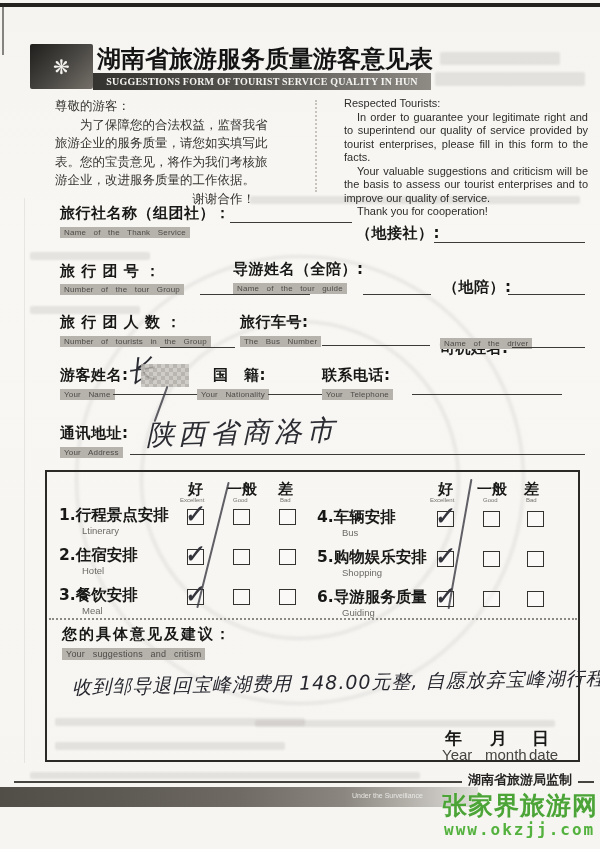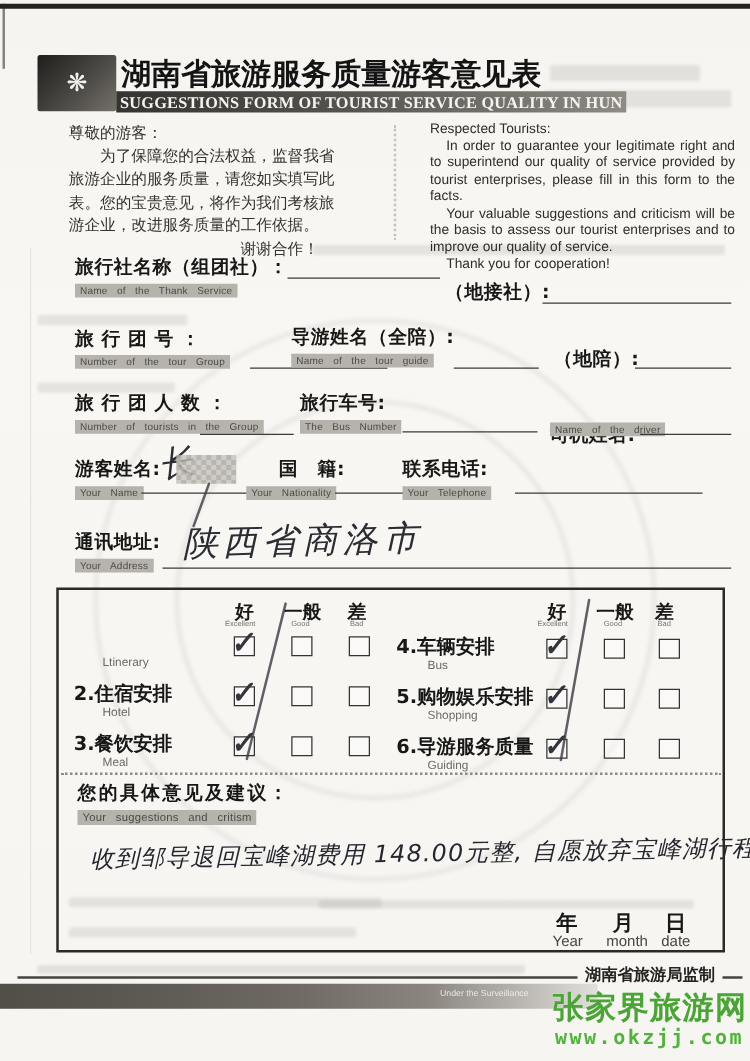--- a/index.html
+++ b/index.html
@@ -17,23 +17,23 @@
   .topline { position:absolute; top:3px; left:0; width:600px; height:4px; background:#23221f; }
   .topline-v { position:absolute; top:3px; left:2px; width:2px; height:52px; background:rgba(40,38,35,.55); }
   #emblem {
     position:absolute; left:30px; top:44px; width:63px; height:45px;
     background:linear-gradient(135deg,#1f1e1c 0%,#4b4945 55%,#757069 100%);
     color:#f2f1ee; font-size:20px; text-align:center; line-height:46px; border-radius:2px;
   }
   #cn-title { position:absolute; left:97px; top:43px; width:340px; font-family:"DejaVu Sans",sans-serif;
     font-weight:bold; font-size:24px; letter-spacing:0px; color:#141414; white-space:nowrap; }
   #en-subtitle {
-    position:absolute; left:93px; top:73px; width:408px; height:17px;
+    position:absolute; left:93px; top:73px; width:338px; height:17px;
     background:linear-gradient(90deg,#343330 0%,#55534e 45%,#8e8b85 100%);
-    color:#f4f3f0; font-family:"Liberation Serif",serif; font-weight:bold; font-size:13px;
+    color:#f4f3f0; font-family:"Liberation Serif",serif; font-weight:bold; font-size:10px;
     text-align:center; line-height:17px; letter-spacing:.2px; white-space:nowrap;
   }
   
   .intro-cn { position:absolute; left:55px; top:97px; width:250px; font-family:"DejaVu Serif",serif;
     font-size:12.5px; line-height:18.5px; color:#35332f; }
   .intro-cn .closing { text-align:right; padding-right:50px; }
   .intro-en { position:absolute; left:344px; top:97px; width:244px; font-size:11px; line-height:13.5px;
     color:#2e2d2b; text-align:justify; }
   .intro-en p { text-indent:13px; }
   .col-div { position:absolute; left:315px; top:100px; height:92px; border-left:2px dotted #c6c3bd; }
@@ -53,21 +53,21 @@
   .rb-head-cn { position:absolute; font-family:"DejaVu Sans",sans-serif; font-weight:bold; font-size:15px; color:#181816; }
   .rb-head-en { position:absolute; font-size:6px; color:#76736d; }
   .cbx { position:absolute; width:17px; height:16px; border:1.8px solid #35332f; background:rgba(255,255,255,.4); }
   .check { position:absolute; left:-4px; top:-9px; font-size:23px; color:#34343c; font-weight:bold;
     transform:rotate(-6deg); font-style:italic; }
   .r-label { position:absolute; font-family:"DejaVu Sans",sans-serif; font-weight:bold; font-size:15.5px; color:#181816; white-space:nowrap; }
   .r-en { position:absolute; font-size:9.5px; color:#6d6a64; }
   .dotted-sep { position:absolute; left:2px; top:146px; width:528px; border-top:2px dotted #8d8a84; }
   
   .date-cn { position:absolute; font-family:"DejaVu Sans",sans-serif; font-weight:bold; font-size:17px; color:#181816; }
-  .date-en { position:absolute; font-size:12px; color:#47453f; }
+  .date-en { position:absolute; font-size:15px; color:#47453f; }
   
   .foot-rule { position:absolute; top:781px; height:2px; background:#46443f; }
   #publisher { position:absolute; left:468px; top:771px; font-family:"DejaVu Sans",sans-serif;
     font-weight:bold; font-size:13px; color:#232220; white-space:nowrap; }
   #foot-bar { position:absolute; left:0; top:787px; width:478px; height:20px;
     background:linear-gradient(90deg,#514d47 0%,#5d5953 25%,#6f6b64 50%,#8b8780 72%,rgba(160,156,148,.25) 100%); }
   #foot-bar-text { position:absolute; left:352px; top:792px; font-size:7px; color:rgba(244,243,240,.85); white-space:nowrap; }
   #wm1 { position:absolute; left:442px; top:789px; font-family:"DejaVu Sans",sans-serif; font-weight:bold;
     font-size:25px; color:#4ca438; letter-spacing:1px; text-shadow:0 0 1px #e4f7da; white-space:nowrap; }
   #wm2 { position:absolute; left:444px; top:820px; font-family:"DejaVu Sans Mono",monospace; font-weight:bold;
@@ -137,21 +137,21 @@
   <div class="flabel" style="left:440px; top:315px;margin-top:24px;">司机姓名:</div>
   <div class="fen" style="left:440px; top:338px;">Name  of  the  driver</div>
   <div class="blank" style="left:512px; top:347px; width:73px;"></div>
 
   <div class="flabel" style="left:60px; top:366px;text-align:right;">游客姓名:</div>
   <div class="fen" style="left:60px; top:389px;">Your  Name</div>
   <div class="blank" style="left:113px; top:394px; width:122px;"></div>
   <div class="hand" style="left:127px; top:352px; font-size:28px; transform:rotate(-8deg);">长</div>
   <div id="mosaic"></div>
   <div class="penline" style="left:160px; top:385px; height:38px; transform:rotate(20deg);"></div>
-  <div class="flabel" style="left:207px; top:366px;padding-left:16px;">国　籍:</div>
+  <div class="flabel" style="left:197px; top:366px;padding-left:16px;">国　籍:</div>
   <div class="fen" style="left:197px; top:389px;">Your  Nationality</div>
   <div class="blank" style="left:268px; top:394px; width:100px;"></div>
   <div class="flabel" style="left:322px; top:366px;">联系电话:</div>
   <div class="fen" style="left:322px; top:389px;">Your  Telephone</div>
   <div class="blank" style="left:412px; top:394px; width:150px;"></div>
 
   <div class="flabel" style="left:60px; top:424px;">通讯地址:</div>
   <div class="fen" style="left:60px; top:447px;">Your  Address</div>
   <div class="blank" style="left:130px; top:454px; width:455px;"></div>
   <div class="hand" style="left:146px; top:414px; font-size:28px; letter-spacing:4px; transform:rotate(-1.5deg);">陕西省商洛市</div>
@@ -165,20 +165,21 @@
     <div class="rb-head-cn" style="left:231px; top:8px;">差</div>
     <div class="rb-head-en" style="left:233px; top:25px;">Bad</div>
 
     <div class="rb-head-cn" style="left:391px; top:8px;">好</div>
     <div class="rb-head-en" style="left:383px; top:25px;">Excellent</div>
     <div class="rb-head-cn" style="left:430px; top:8px;">一般</div>
     <div class="rb-head-en" style="left:436px; top:25px;">Good</div>
     <div class="rb-head-cn" style="left:477px; top:8px;">差</div>
     <div class="rb-head-en" style="left:479px; top:25px;">Bad</div>
 
+    <div class="r-label" style="left:12px; top:33px;">1.行程景点安排</div>
     <div class="r-en" style="left:35px; top:53px;">Ltinerary</div>
     <div class="cbx" style="left:140px; top:37px;">
         <span class="check">✓</span>
       </div>
     <div class="cbx" style="left:186px; top:37px;"></div>
     <div class="cbx" style="left:232px; top:37px;"></div>
 
     <div class="r-label" style="left:12px; top:73px;">2.住宿安排</div>
     <div class="r-en" style="left:35px; top:93px;">Hotel</div>
     <div class="cbx" style="left:140px; top:77px;">

